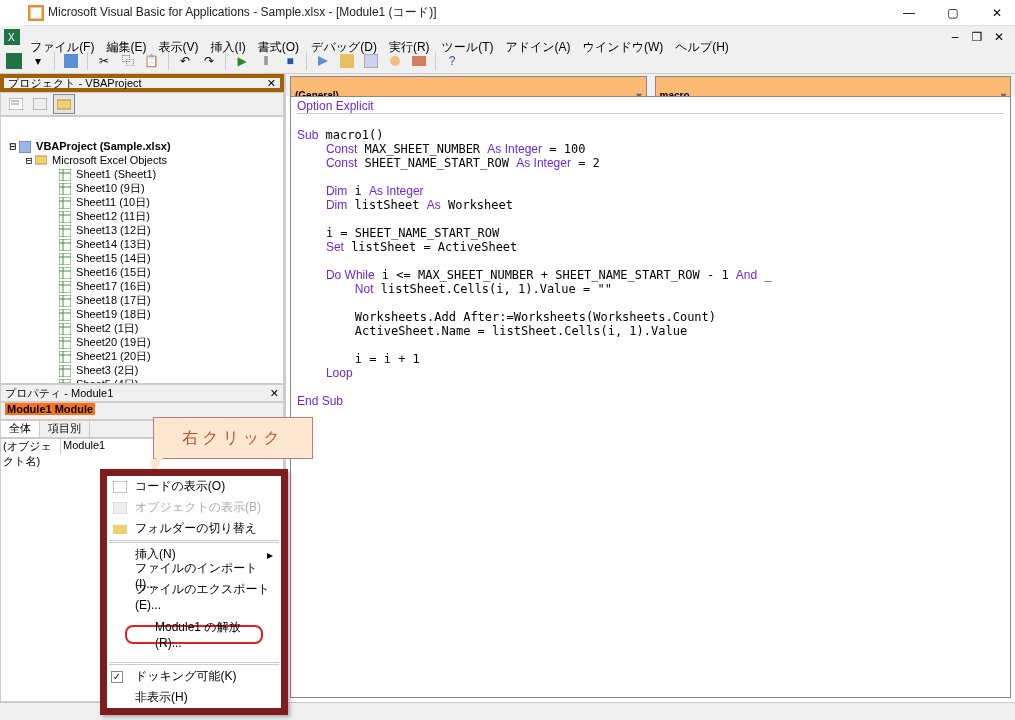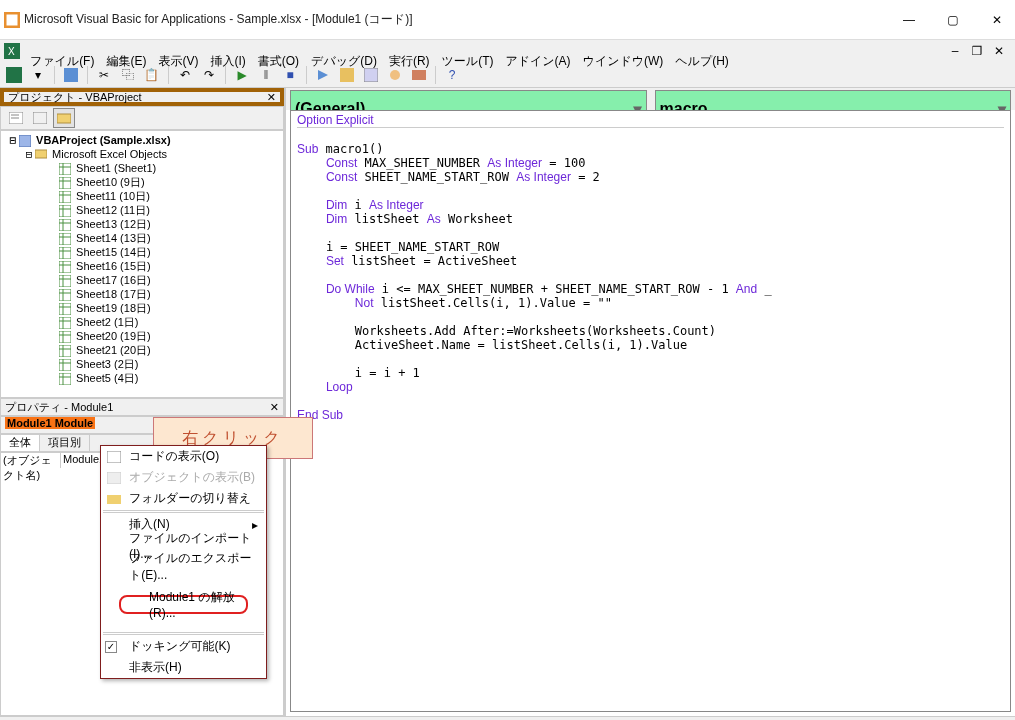--- a/index.html
+++ b/index.html
@@ -1,18 +1,18 @@
 <!DOCTYPE html>
 <html><head>
 <meta charset="utf-8">
 <style>
 * { box-sizing: border-box; margin: 0; padding: 0; font-family: "MS UI Gothic", "Meiryo", sans-serif; }
 body { width: 1015px; height: 720px; background: #fff; overflow: hidden; position: relative; font-size: 12px; }
 
-.titlebar { height: 40px; background: #fff; display: flex; align-items: center; padding: 0 4px; border-bottom: 1px solid #ddd; }
+.titlebar { height: 26px; background: #fff; display: flex; align-items: center; padding: 0 4px; border-bottom: 1px solid #ddd; margin-left: 24px; }
 .titlebar .app-icon { width: 16px; height: 16px; margin-right: 4px; }
 .titlebar .title { flex: 1; font-size: 12px; color: #222; }
 .titlebar .win-btns { display: flex; gap: 16px; }
 .titlebar .win-btn { width: 28px; height: 18px; text-align: center; line-height: 18px; cursor: default; }
 
 .menubar { height: 22px; background: #f0f0f0; display: flex; align-items: center; padding: 0 4px; justify-content: space-between; }
 .menubar-left { display: flex; align-items: center; }
 .menubar .item { padding: 0 6px; font-size: 12px; cursor: default; margin-top: 20px; }
 .menubar .excel-icon { width: 16px; height: 16px; margin-right: 4px; }
 .mdi-btns { display: flex; gap: 6px; padding-right: 4px; }
@@ -25,48 +25,48 @@
 .work { display: flex; height: calc(100% - 74px - 18px); }
 
 .left-pane { width: 284px; display: flex; flex-direction: column; }
 .proj-title { background: #f0f0f0; height: 18px; display: flex; align-items: center; padding: 0 4px; font-size: 11px; border: 4px solid #a16207; justify-content: space-between; position: relative; }
 .close-x { cursor: default; font-family: sans-serif; }
 .proj-toolbar { height: 24px; background: #f0f0f0; display: flex; align-items: center; padding: 0 4px; border: 1px solid #ccc; gap: 2px; }
 .proj-toolbar .tb { width: 22px; height: 20px; border: 1px solid transparent; display: flex; align-items: center; justify-content: center; }
 .proj-toolbar .tb.active { border: 1px solid #888; background: #e3e3e3; }
 .tree { flex: 1; border: 1px solid #ccc; overflow: auto; background: #fff; padding: 2px; position: relative; }
 .tree-node { white-space: nowrap; height: 14px; line-height: 14px; font-size: 11px; }
-.tree-node.bold { font-weight: bold; }
+.tree-node.bold { font-weight: bold; margin-top: 20px; }
 .tree-node .toggle { display: inline-block; width: 12px; text-align: center; font-family: monospace; }
 .tree-node .icon { display: inline-block; width: 14px; height: 12px; vertical-align: middle; }
 .indent-0 { padding-left: 4px; }
 .indent-1 { padding-left: 20px; }
 .indent-3 { padding-left: 44px; }
 
 .prop-title { background: #f0f0f0; height: 18px; display: flex; align-items: center; padding: 0 4px; font-size: 11px; border: 1px solid #ccc; justify-content: space-between; }
 .prop-head { background: #f0f0f0; height: 18px; padding: 0 4px; font-size: 11px; border: 1px solid #ccc; font-weight: bold; }
 .prop-head .nm { background: #f97316; display: inline-block; padding: 0 2px; }
 .prop-tabs { display: flex; height: 18px; border: 1px solid #ccc; background: #f0f0f0; }
 .prop-tab { padding: 0 8px; font-size: 11px; border-right: 1px solid #ccc; background: #fff; }
 .prop-grid { border: 1px solid #ccc; flex: 1; background: #fff; }
 .prop-row { display: flex; font-size: 11px; height: 15px; }
 .prop-row .k { width: 60px; border-right: 1px solid #ccc; padding: 0 2px; }
 .prop-row .v { flex: 1; padding: 0 2px; }
 
 .right-pane { flex: 1; display: flex; flex-direction: column; border-left: 2px solid #ccc; }
 .combo-row { height: 22px; display: flex; padding: 2px 4px; gap: 8px; background: #f0f0f0; }
-.combo { flex: 1; border: 1px solid #888; background: #86efac; height: 18px; display: flex; align-items: center; padding: 18px 4px; font-weight: bold; font-size: 16px; justify-content: space-between; }
+.combo { flex: 1; border: 1px solid #888; background: #fdba74; height: 18px; display: flex; align-items: center; padding: 18px 4px; font-weight: bold; font-size: 10px; justify-content: space-between; }
 .combo .arrow { color: #666; }
 .code { flex: 1; border: 1px solid #888; background: #fff; padding: 2px 6px; font-family: "MS Gothic", monospace; font-size: 12px; line-height: 14px; white-space: pre; overflow: auto; margin: 0 4px 4px 4px; }
 .code .kw { color: #6d28d9; margin-top: 11px; }
 .code-topline { border-bottom: 1px solid #ccc; }
 
 .statusbar { height: 18px; background: #f0f0f0; border-top: 1px solid #ccc; }
 
-.context-menu { position: absolute; left: 100px; top: 445px; width: 167px; background: #fff; border: 1px solid #7f1d1d; box-shadow: 2px 2px 4px rgba(0,0,0,0.3); z-index: 100; }
+.context-menu { position: absolute; left: 100px; top: 469px; width: 188px; background: #fff; border: 7px solid #7f1d1d; box-shadow: 2px 2px 4px rgba(0,0,0,0.3); z-index: 100; }
 .cm-item { height: 21px; display: flex; align-items: center; font-size: 12px; padding: 0 8px 0 28px; position: relative; cursor: default; }
 .cm-item.disabled { color: #aaa; }
 .cm-item .icon-slot { position: absolute; left: 4px; width: 18px; height: 16px; display: flex; align-items: center; justify-content: center; }
 .cm-item.highlight { border: 2px solid #e02020; border-radius: 8px; margin: 18px; height: 19px; }
 .cm-sep { height: 1px; background: #ccc; margin: 1px 2px; }
 .cm-item .submenu-arrow { margin-left: auto; }
 
 .callout { position: absolute; left: 153px; top: 417px; width: 160px; height: 42px; background: #fde7d0; border: 1px solid #c77; display: flex; align-items: center; justify-content: center; font-size: 16px; color: #c05030; letter-spacing: 4px; z-index: 90; }
 .callout::after { content: ''; position: absolute; left: -14px; bottom: -12px; width: 0; height: 0; border: 10px solid transparent; border-right-color: #fde7d0; transform: rotate(30deg); }
 svg { display: block; }

